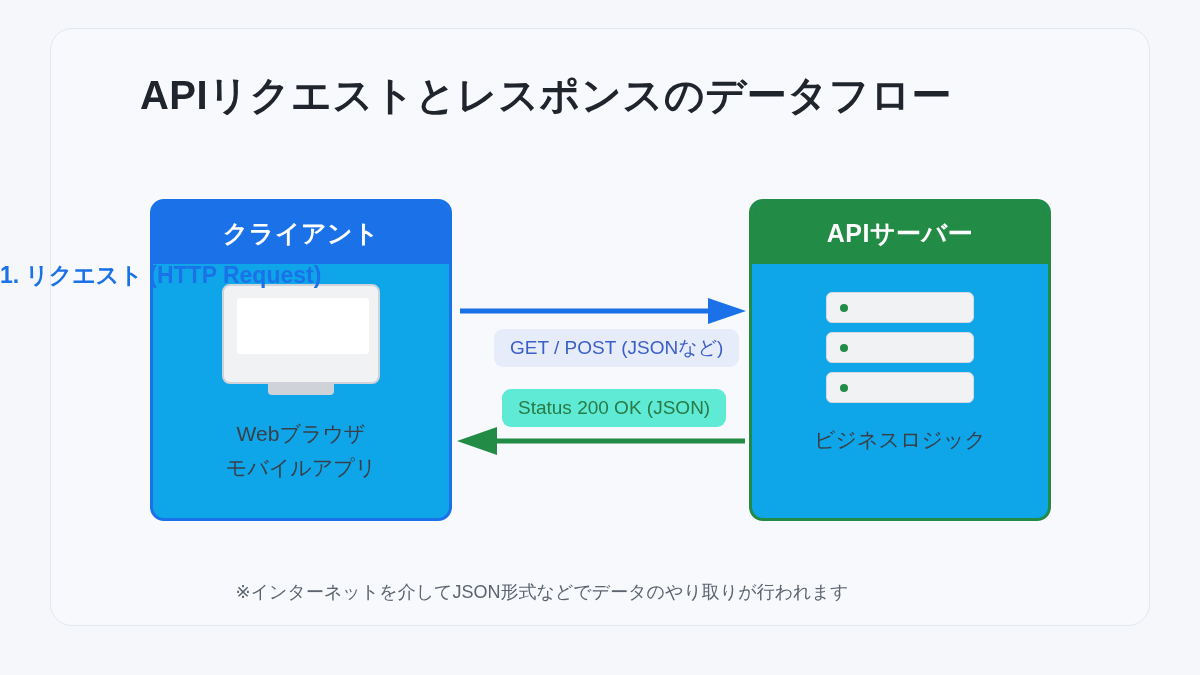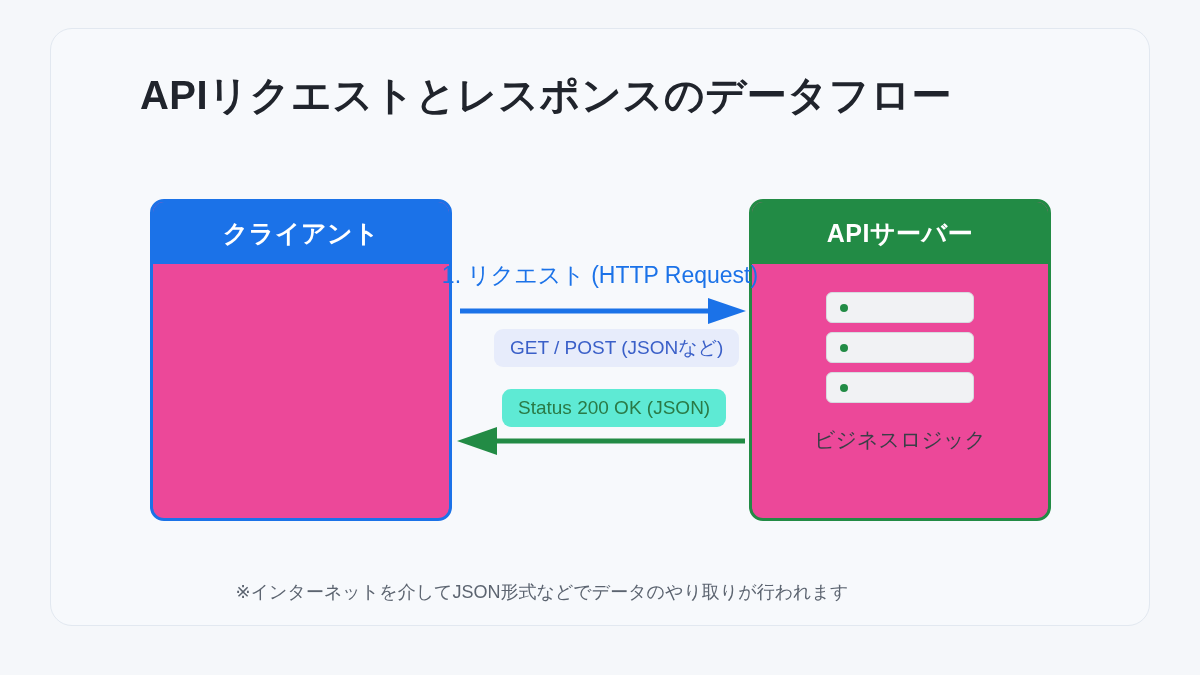--- a/index.html
+++ b/index.html
@@ -46,21 +46,21 @@
     letter-spacing: 0.5px;
     color: #20242c;
   }
 
   
   .node {
     position: absolute;
     width: 302px;
     height: 322px;
     border-radius: 14px;
-    background: #ec4899;
+    background: #0ea5e9;
     overflow: hidden;
     display: flex;
     flex-direction: column;
   }
   .node-client {
     left: 150px;
     top: 199px;
     border: 3px solid #1b72e8;
   }
   .node-server {
@@ -155,23 +155,22 @@
     height: 8px;
     border-radius: 50%;
     background: #228b45;
   }
 
   
   .flow-label {
     position: absolute;
     width: 1200px;
     left: 0;
-    text-align: center;
     font-size: 23px;
-    font-weight: 400;
+    font-weight: 700;
   }
   .flow-label .step-num { margin-right: 6px; }
 
   .label-request { top: 260px; color: #1b72e8; }
   .label-response { top: 458px; color: #228b45; }
 
   .arrow {
     position: absolute;
     height: 30px;
   }
@@ -218,20 +217,32 @@
 <body>
 
 <div class="stage">
 
   <div class="panel"></div>
 
   <div class="title">APIリクエストとレスポンスのデータフロー</div>
 
   <div class="node node-client">
     <div class="node-header">クライアント</div>
+    <div class="node-body">
+      <div class="monitor">
+        <div class="monitor-frame">
+          <div class="monitor-screen"></div>
+        </div>
+        <div class="monitor-stand"></div>
+      </div>
+      <div class="node-caption">
+        <div>Webブラウザ</div>
+        <div>モバイルアプリ</div>
+      </div>
+    </div>
   </div>
 
   <div class="node node-server">
     <div class="node-header">APIサーバー</div>
     <div class="node-body">
       <div class="rack">
         <div class="rack-slot">
           <span class="rack-led"></span>
         </div>
         <div class="rack-slot">

